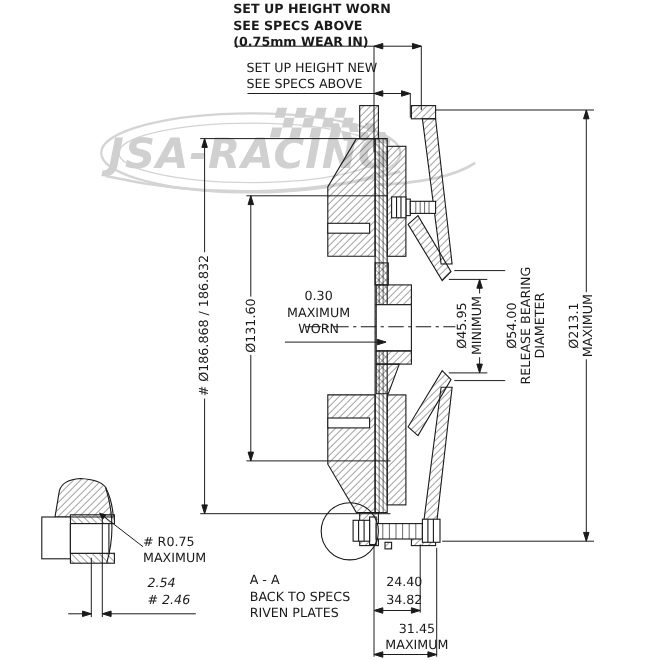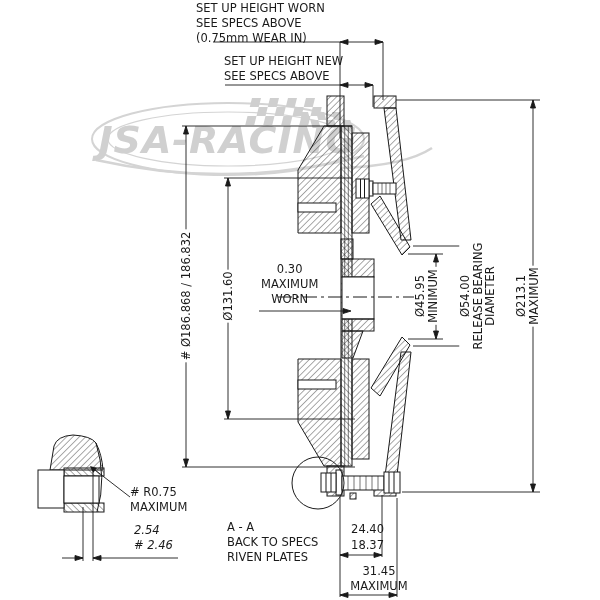--- a/index.html
+++ b/index.html
@@ -205,21 +205,21 @@
     <line x1="83" y1="507" x2="83" y2="561"></line>
     <line x1="93" y1="472" x2="93" y2="561"></line>
     <line x1="62" y1="558" x2="83" y2="558"></line>
     <line x1="93" y1="558" x2="178" y2="558"></line>
     <polygon points="83,558 75,555.5 75,560.5"></polygon>
     <polygon points="93,558 101,555.5 101,560.5"></polygon>
     <line x1="95" y1="470" x2="130" y2="497"></line>
   </g>
 </svg>
 
-<div class="lbl" style="left:196px;top:1px;">
+<div class="lbl" style="left:212px;top:1px;font-weight:bold;">
   <div>SET UP HEIGHT WORN</div>
   <div>SEE SPECS ABOVE</div>
   <div>(0.75mm WEAR IN)</div>
 </div>
 
 <div class="lbl" style="left:224px;top:54px;">
   <div>SET UP HEIGHT NEW</div>
   <div>SEE SPECS ABOVE</div>
 </div>
 
@@ -264,21 +264,21 @@
 </div>
 
 <div class="lbl" style="left:227px;top:520px;">
   <div>A - A</div>
   <div>BACK TO SPECS</div>
   <div>RIVEN PLATES</div>
 </div>
 
 <div class="lbl ctr" style="left:336px;top:521px;width:48px;line-height:16px;text-align:right;">
   <div>24.40</div>
-  <div>18.37</div>
+  <div>34.82</div>
 </div>
 
 <div class="lbl ctr" style="left:340px;top:564px;width:78px;">
   <div>31.45</div>
   <div>MAXIMUM</div>
 </div>
 
 </div>
 
 </body></html>

